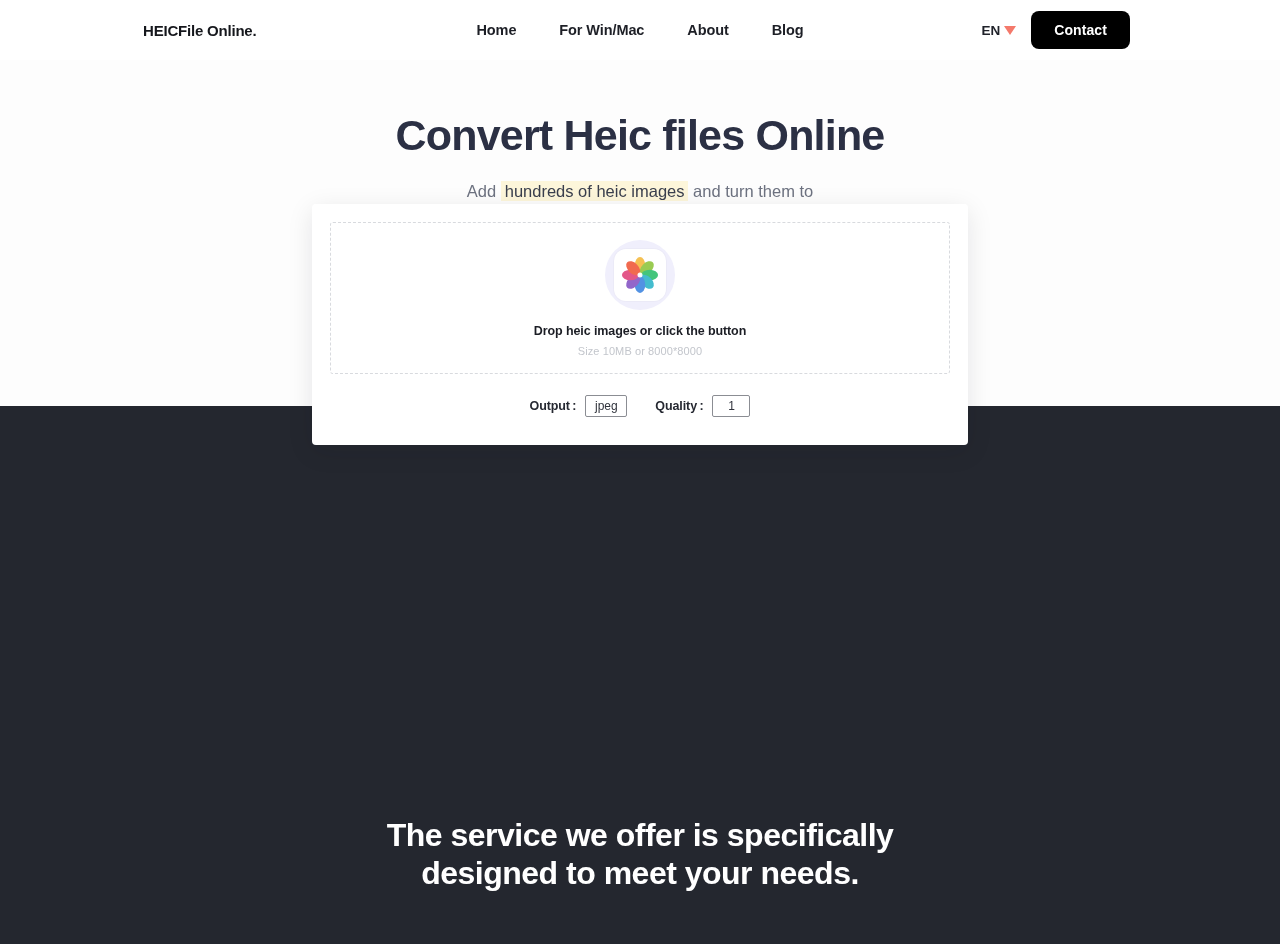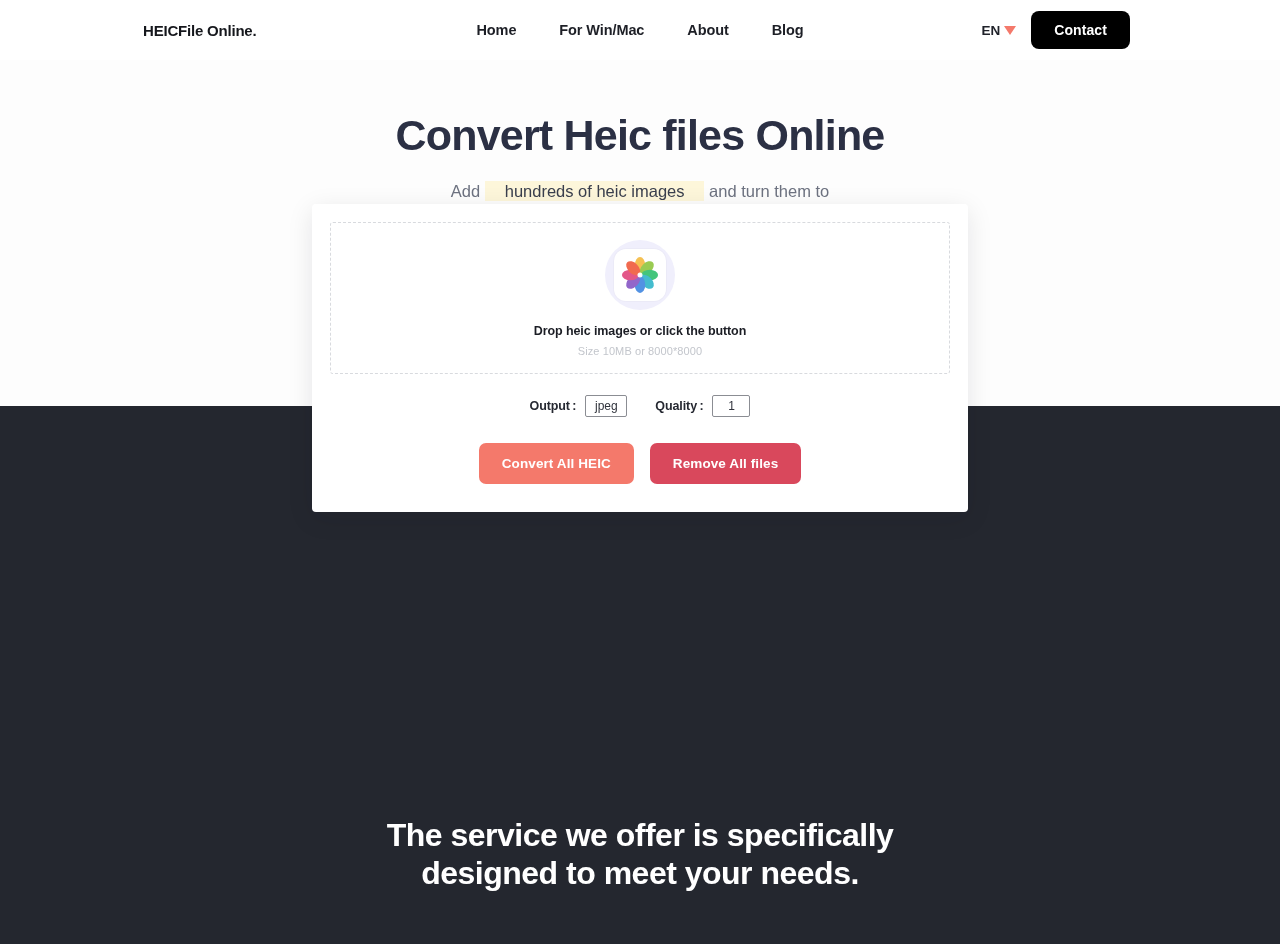--- a/index.html
+++ b/index.html
@@ -100,21 +100,21 @@
     margin-top: 21px;
     font-size: 16.5px;
     color: #6d7280;
     line-height: 1.45;
     font-weight: 400;
   }
   .hl {
     background: #fdf6da;
     color: #3a3f4d;
     font-weight: 500;
-    padding: 1px 20px;
+    padding: 1px 4px;
   }
 
   
   .split {
     position: relative;
     height: 549px;
   }
   .split-top {
     position: absolute;
     top: 0; left: 0; right: 0;
@@ -308,24 +308,20 @@
       <div class="opt">
         <span class="opt-label">Output :</span>
         <select class="opt-box"><option value="jpeg">jpeg</option><option value="png">png</option><option value="gif">gif</option></select>
       </div>
       <div class="opt">
         <span class="opt-label">Quality :</span>
         <input class="opt-box" type="text" value="1" style="">
       </div>
     </div>
 
-    <div class="actions">
-      <button class="btn-convert">Convert All HEIC</button>
-      <button class="btn-remove">Remove All files</button>
-    </div>
   </div>
 </div>
 
 <div class="dark">
   <div class="dark-head">
     <div>The service we offer is specifically</div>
     <div>designed to meet your needs.</div>
   </div>
 
   <div class="features">

